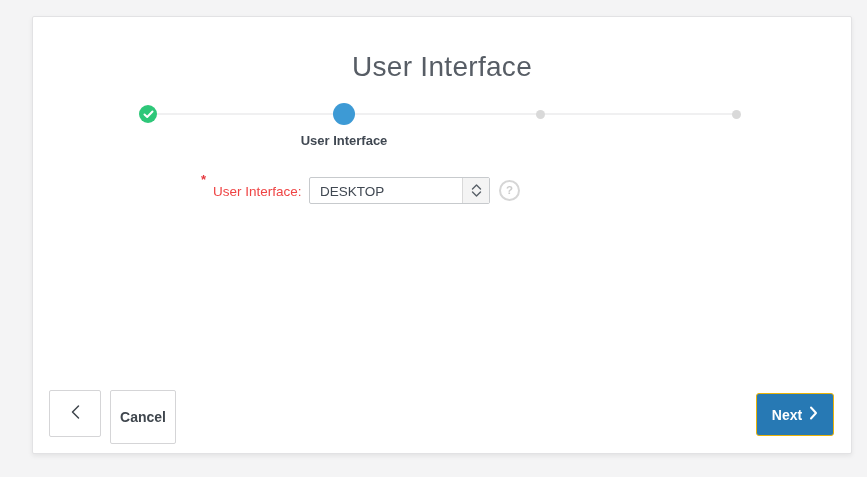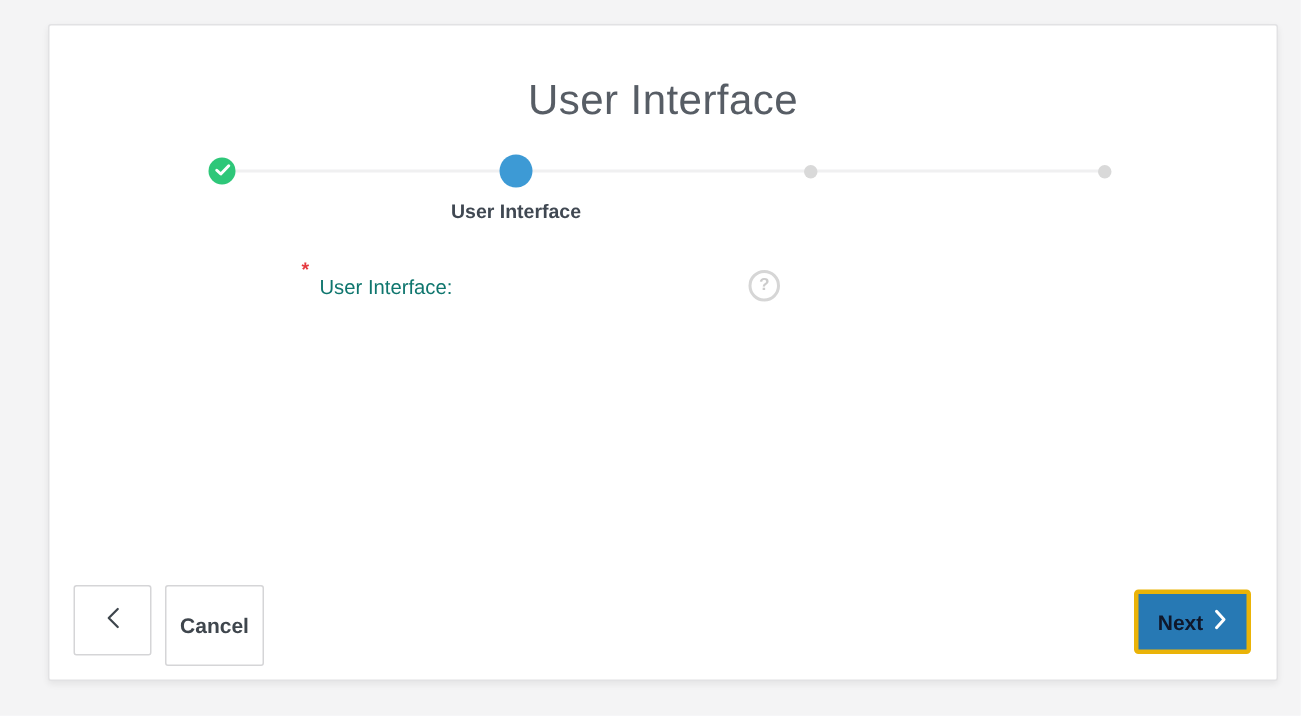--- a/index.html
+++ b/index.html
@@ -43,21 +43,21 @@
     text-align:center; font-size:13px; font-weight:bold; color:#404852;
   }
   
   .form-row { position:absolute; left:0; top:160px; width:100%; height:28px; }
   .required-marker {
     position:absolute; left:168px; top:-5px;
     color:#e5393f; font-size:13px; font-weight:bold;
   }
   .field-label {
     position:absolute; left:180px; top:7px;
-    font-size:13.5px; color:#0f766e;
+    font-size:13.5px; color:#ef4444;
   }
   .select-wrap {
     position:absolute; left:276px; top:0; width:181px; height:27px;
     background:#fff; border:1px solid #c7cacd; border-radius:2px;
     box-sizing:border-box; cursor:pointer;
   }
   .select-value {
     position:absolute; left:10px; top:6px;
     font-size:13.5px; color:#404852;
   }
@@ -82,22 +82,22 @@
   .btn-back {
     left:16px; top:373px; width:52px; height:47px;
     background:#fff; border:1px solid #d5d5d7;
   }
   .btn-cancel {
     left:77px; top:373px; width:66px; height:54px;
     background:#fff; border:1px solid #d5d5d7; color:#3f464d;font-weight:bold;
   }
   .btn-next {
     left:723px; top:376px; width:78px; height:43px;
-    background:#2779b4; border:3px solid #eab308; border-radius:3px;
-    color:#0f172a; font-weight:bold; gap:7px;
+    background:#2779b4; border:1px solid #eab308; border-radius:3px;
+    color:#ffffff; font-weight:bold; gap:7px;
   }
 </style>
 </head>
 <body>
 
 <div class="stage">
   <div class="card">
 
     <div class="wizard-title">User Interface</div>
 
@@ -116,20 +116,31 @@
       <div class="marker marker-pending p1"></div>
       <div class="marker marker-pending p2"></div>
 
       <div class="step-label">User Interface</div>
     </div>
 
     <div class="form-row">
       <span class="required-marker">*</span>
       <label class="field-label">User Interface:</label>
 
+      <div class="select-wrap">
+        <span class="select-value">DESKTOP</span>
+        <span class="select-spinner">
+          <svg width="11" height="6" viewBox="0 0 11 6">
+            <polyline points="1.5,5 5.5,1 9.5,5" fill="none" stroke="#596068" stroke-width="1.4" stroke-linecap="round" stroke-linejoin="round"></polyline>
+          </svg>
+          <svg width="11" height="6" viewBox="0 0 11 6">
+            <polyline points="1.5,1 5.5,5 9.5,1" fill="none" stroke="#596068" stroke-width="1.4" stroke-linecap="round" stroke-linejoin="round"></polyline>
+          </svg>
+        </span>
+      </div>
 
       <span class="help-icon">?</span>
     </div>
 
     <div>
       <button class="btn btn-back">
         <span>
           <svg width="11" height="16" viewBox="0 0 11 16">
             <polyline points="8.5,2 2.5,8 8.5,14" fill="none" stroke="#3f464d" stroke-width="1.5" stroke-linecap="round" stroke-linejoin="round"></polyline>
           </svg>

